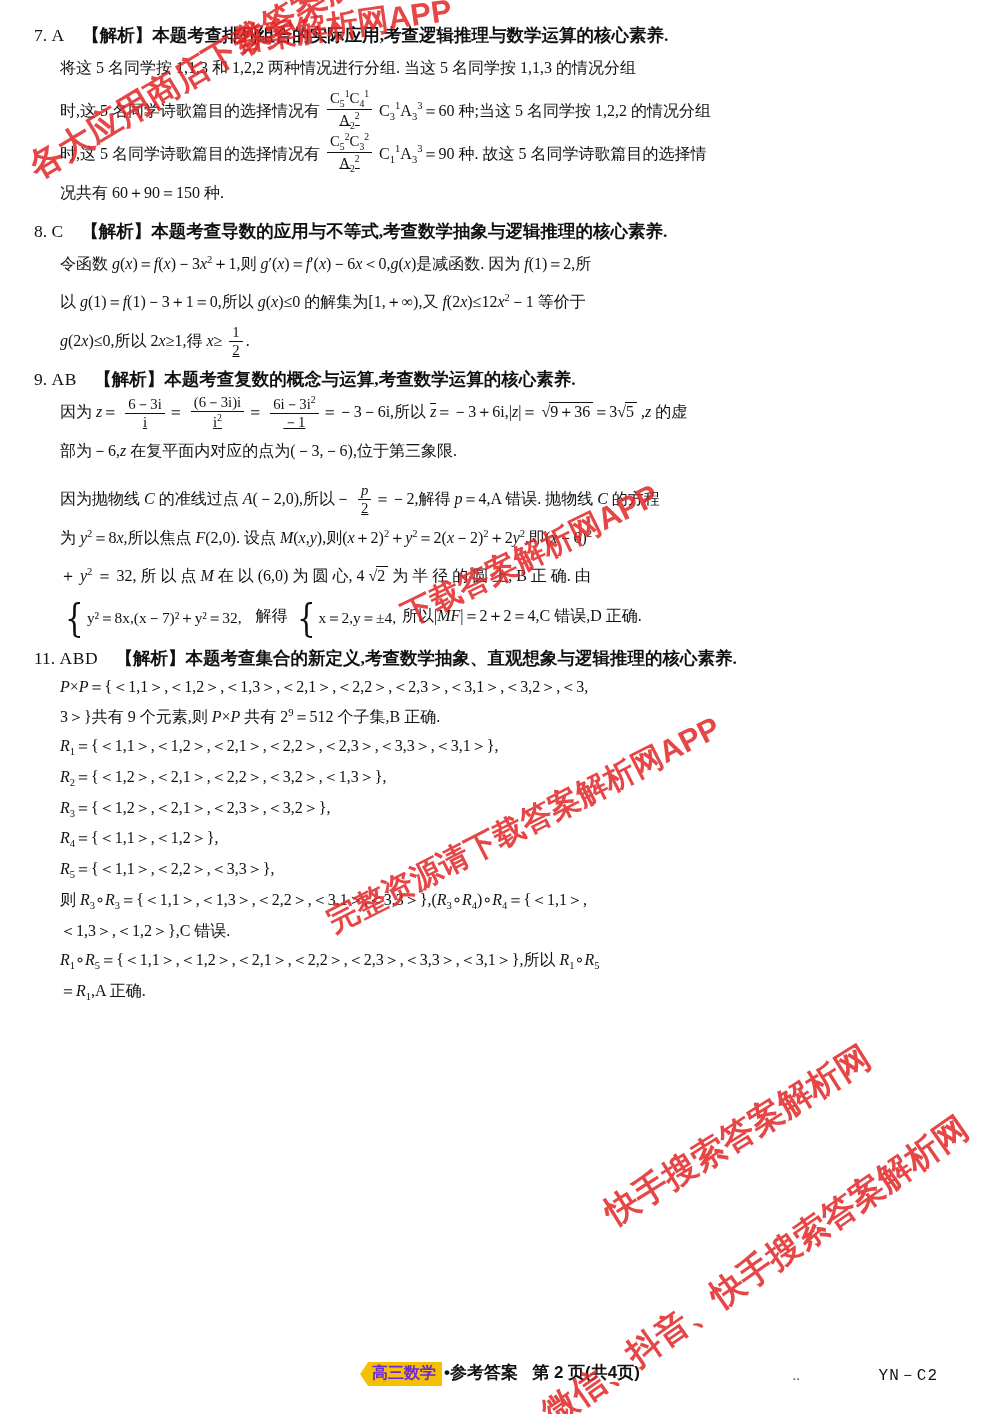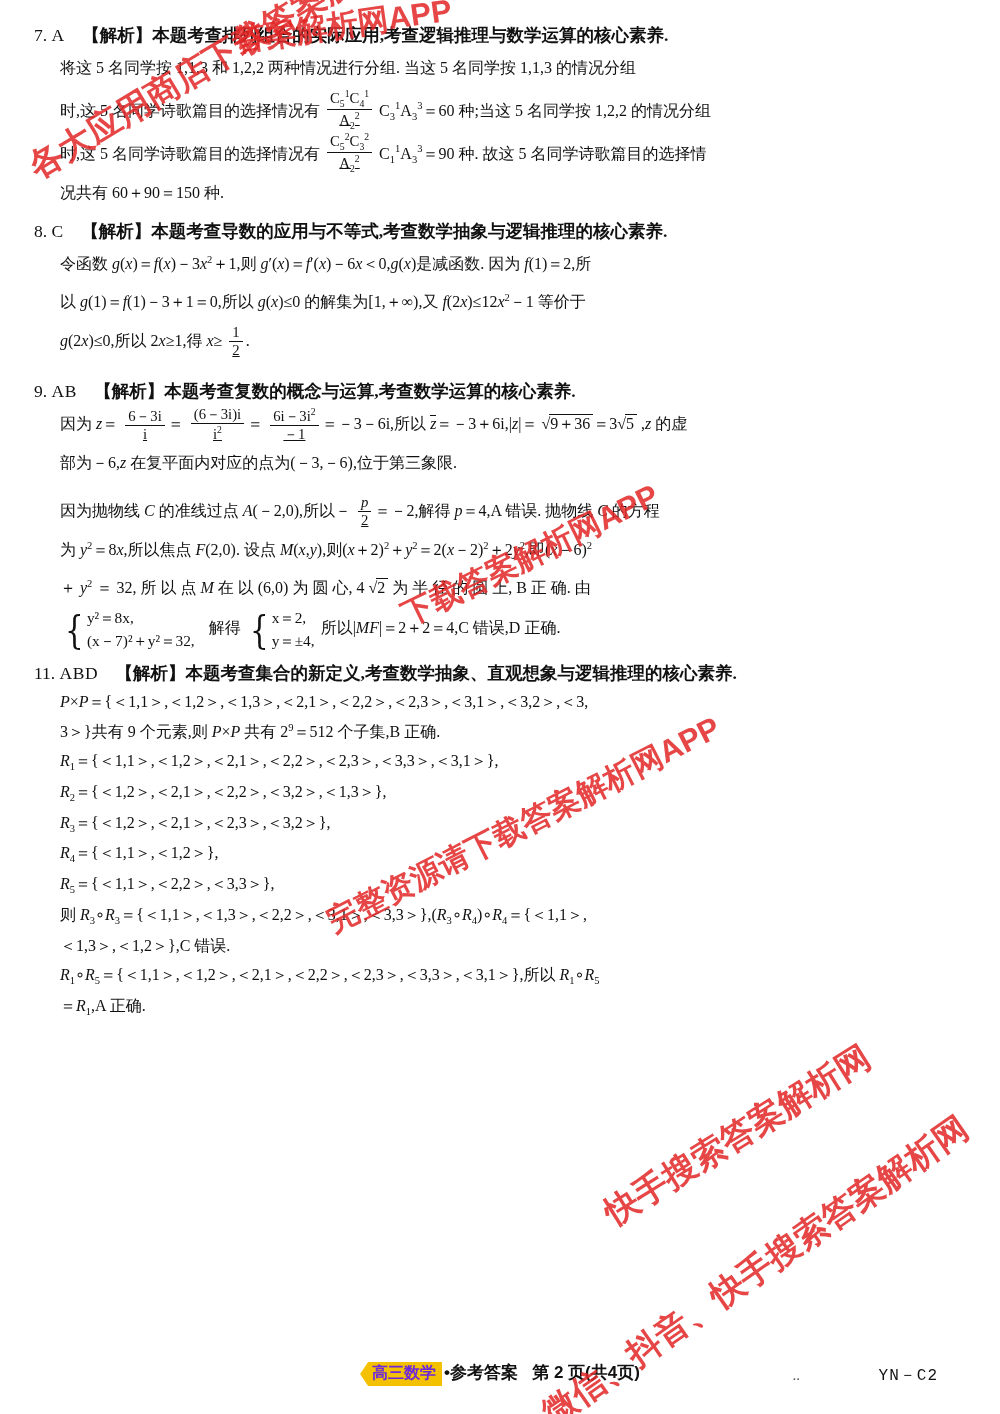--- a/index.html
+++ b/index.html
@@ -95,21 +95,20 @@
     margin: 0 2px;
   }
   .brace-sys .brace {
     font-size: 2.45em;
     line-height: 0.82;
     font-family: "DejaVu Serif", serif;
     transform: scaleX(0.75);
   }
   .brace-sys .rows {
     display: inline-flex;
-    flex-direction: column;
     line-height: 1.45;
     font-size: 0.96em;
   }
   .footer {
     position: absolute;
     left: 0;
     bottom: 28px;
     width: 1000px;
     text-align: center;
     font-size: 17px;
@@ -238,21 +237,21 @@
     </div>
     <div class="body-line loose">
       <span class="mi">g</span>(2<span class="mi">x</span>)≤0,所以 2<span class="mi">x</span>≥1,得 <span class="mi">x</span>≥
       <span class="frac">
         <span class="num">1</span>
         <span class="den">2</span>
       </span>.
     </div>
   </div>
 
-  <div class="item" style="margin-top:18px;">
+  <div class="item" style="margin-top:6px;">
     <div class="qline">
       <span class="qnum">9.</span>
       <span class="ans">AB</span>
       &nbsp;&nbsp;
       <span class="jx">【解析】</span><span class="jx">本题考查复数的概念与运算,考查数学运算的核心素养.</span>
     </div>
     <div class="body-line loose">
       因为 <span class="mi">z</span>＝
       <span class="frac">
         <span class="num">6－3i</span>

